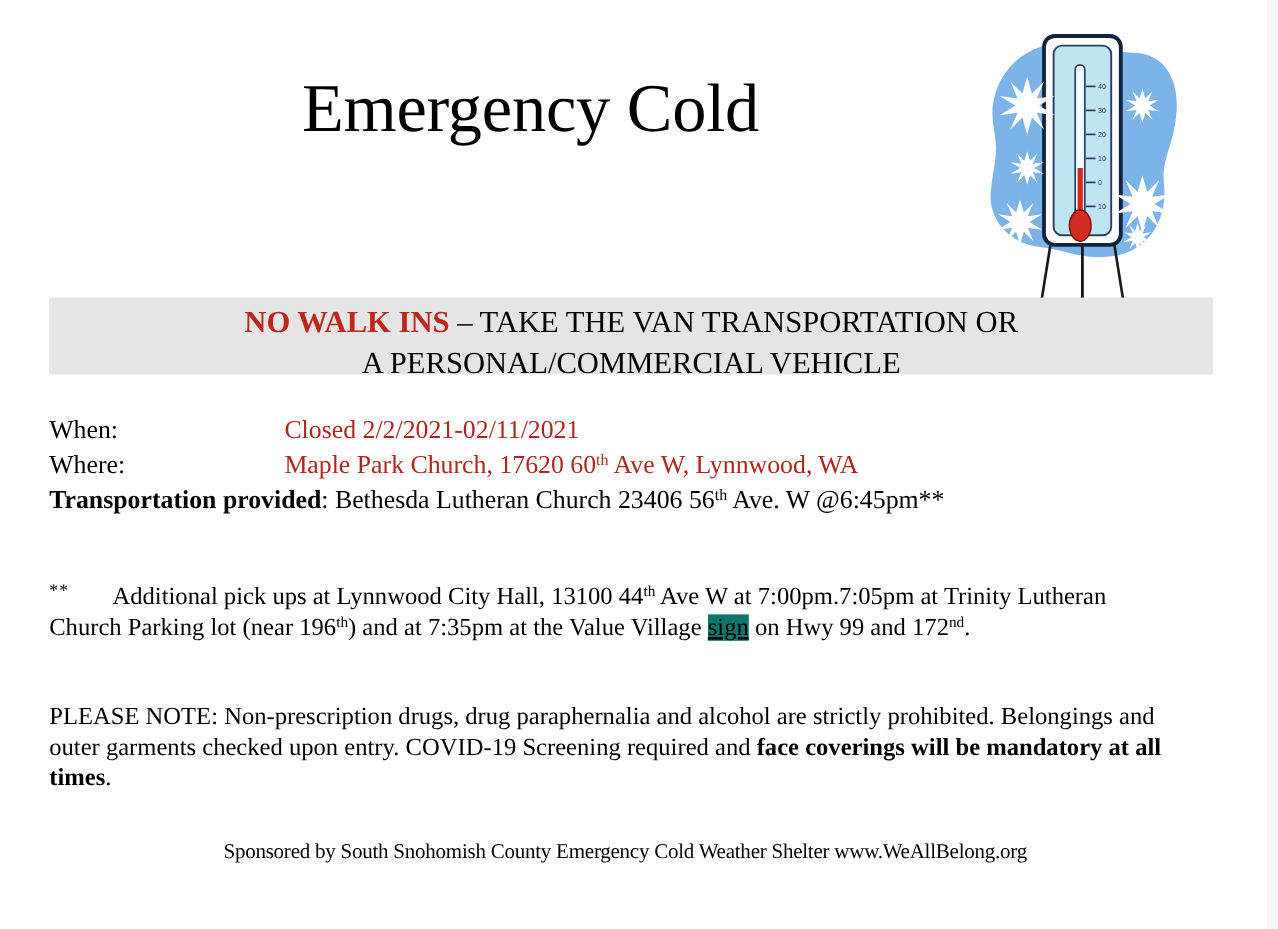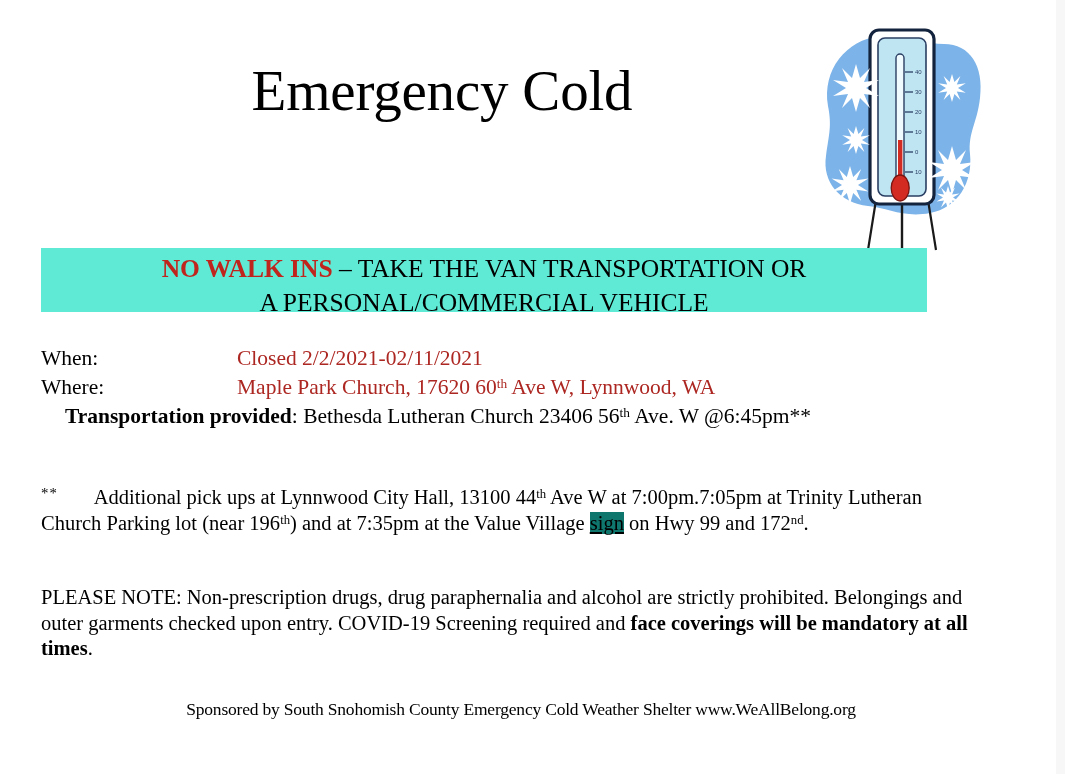--- a/index.html
+++ b/index.html
@@ -65,23 +65,23 @@
     top: 14px;
     width: 180px;
     height: 240px;
   }
 
   
   .banner {
     position: absolute;
     left: 41px;
     top: 248px;
-    width: 886px;
+    width: 970px;
     height: 64px;
-    background: #5eead4;
+    background: #e5e5e5;
     text-align: center;
     padding-top: 4px;
     box-sizing: border-box;
   }
   .banner-line {
     font-size: 25.5px;
     line-height: 34px;
     white-space: nowrap;
   }
   .nowalk {
@@ -101,21 +101,20 @@
   .drow { white-space: nowrap; }
   .dlabel {
     display: inline-block;
     width: 196px;
   }
   .dval-red { color: #ad2722; }
   .dval-blk { color: #000000; }
   .transport-line {
     white-space: nowrap;
     margin-top: 1px;
-    margin-left: 24px;
   }
   .transport-line b { font-weight: bold; }
 
   sup {
     font-size: 0.62em;
     vertical-align: 0.48em;
     line-height: 0;
   }
 
   

